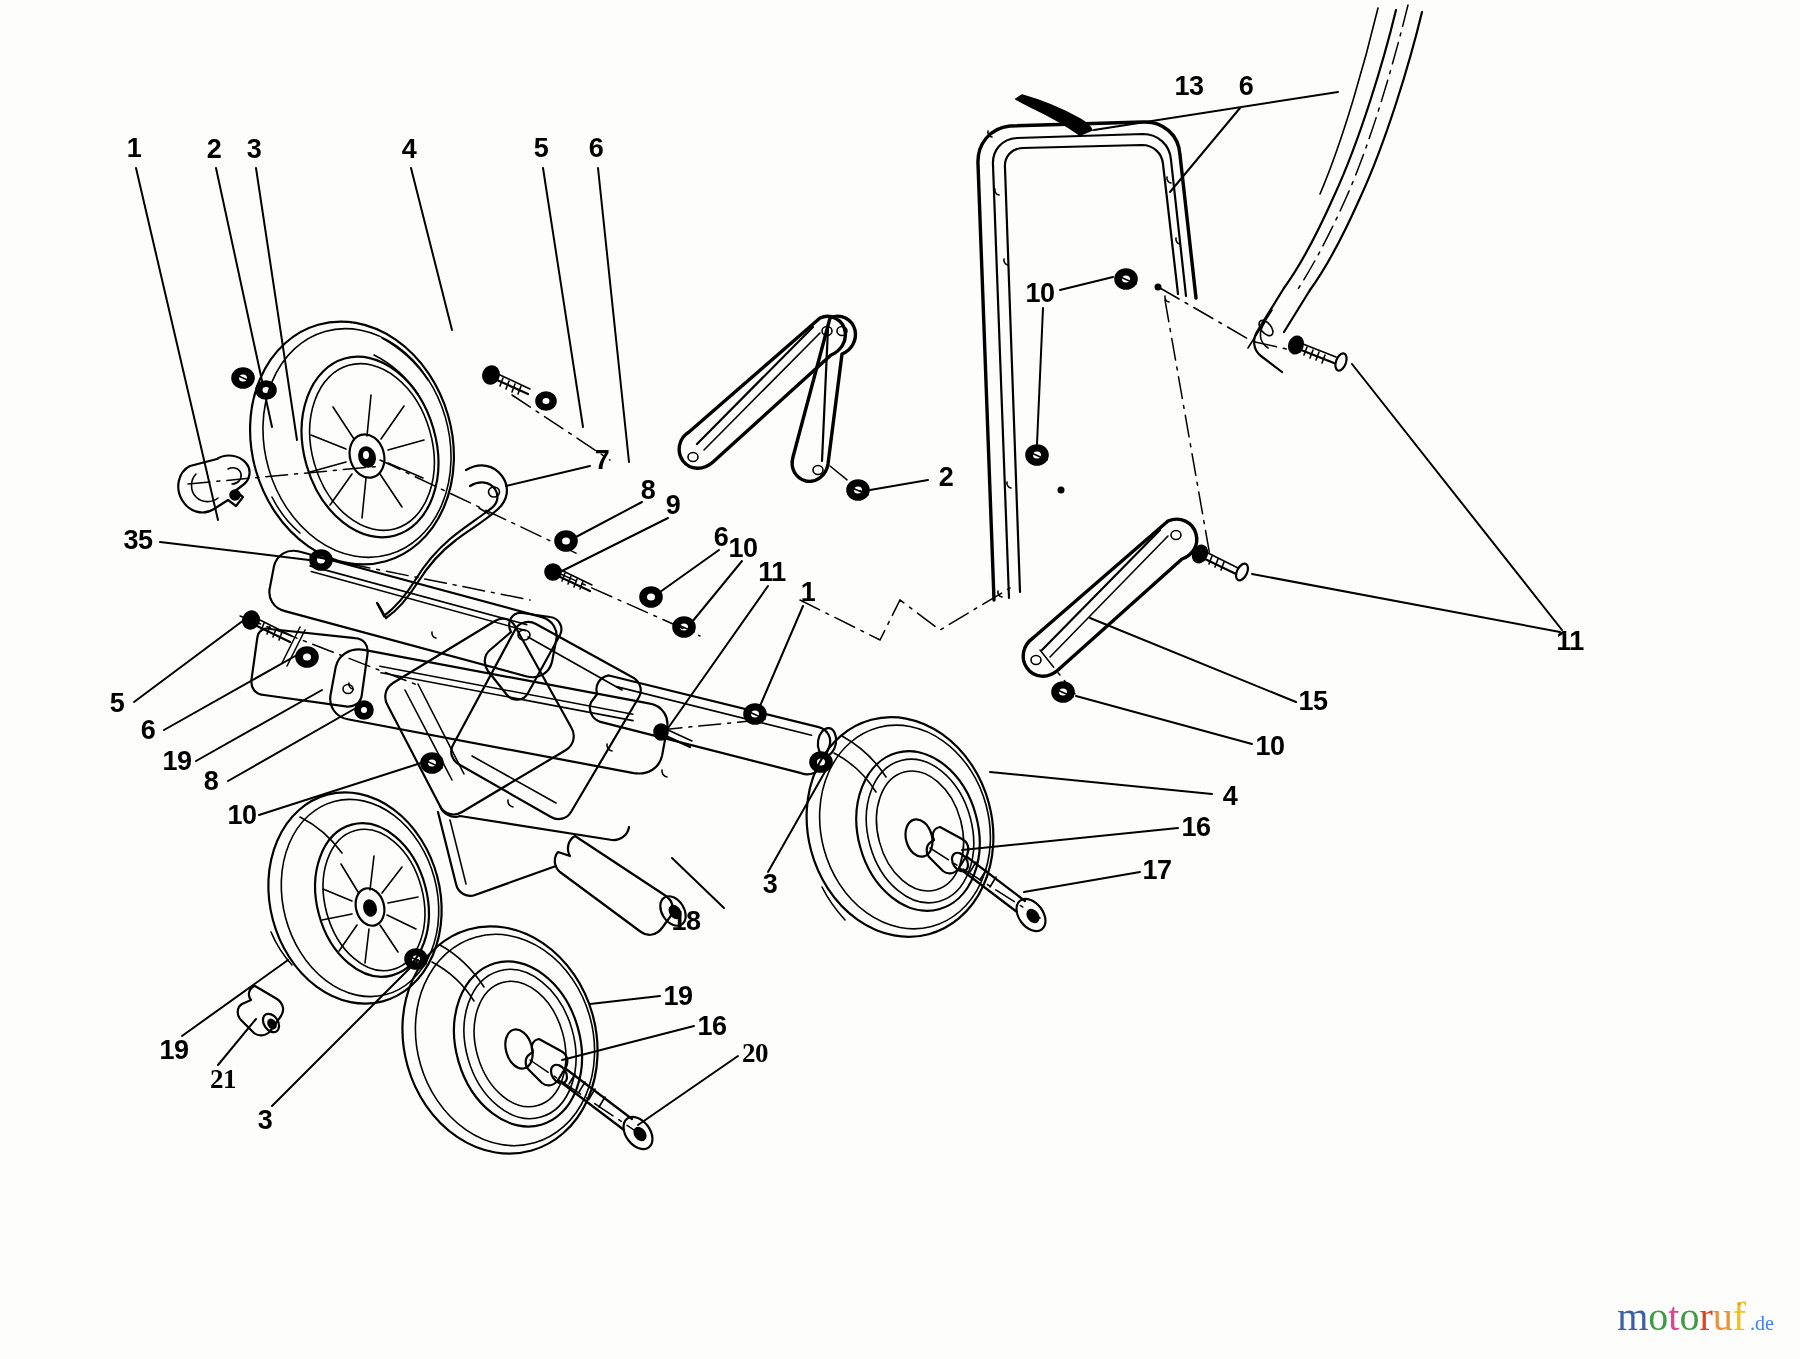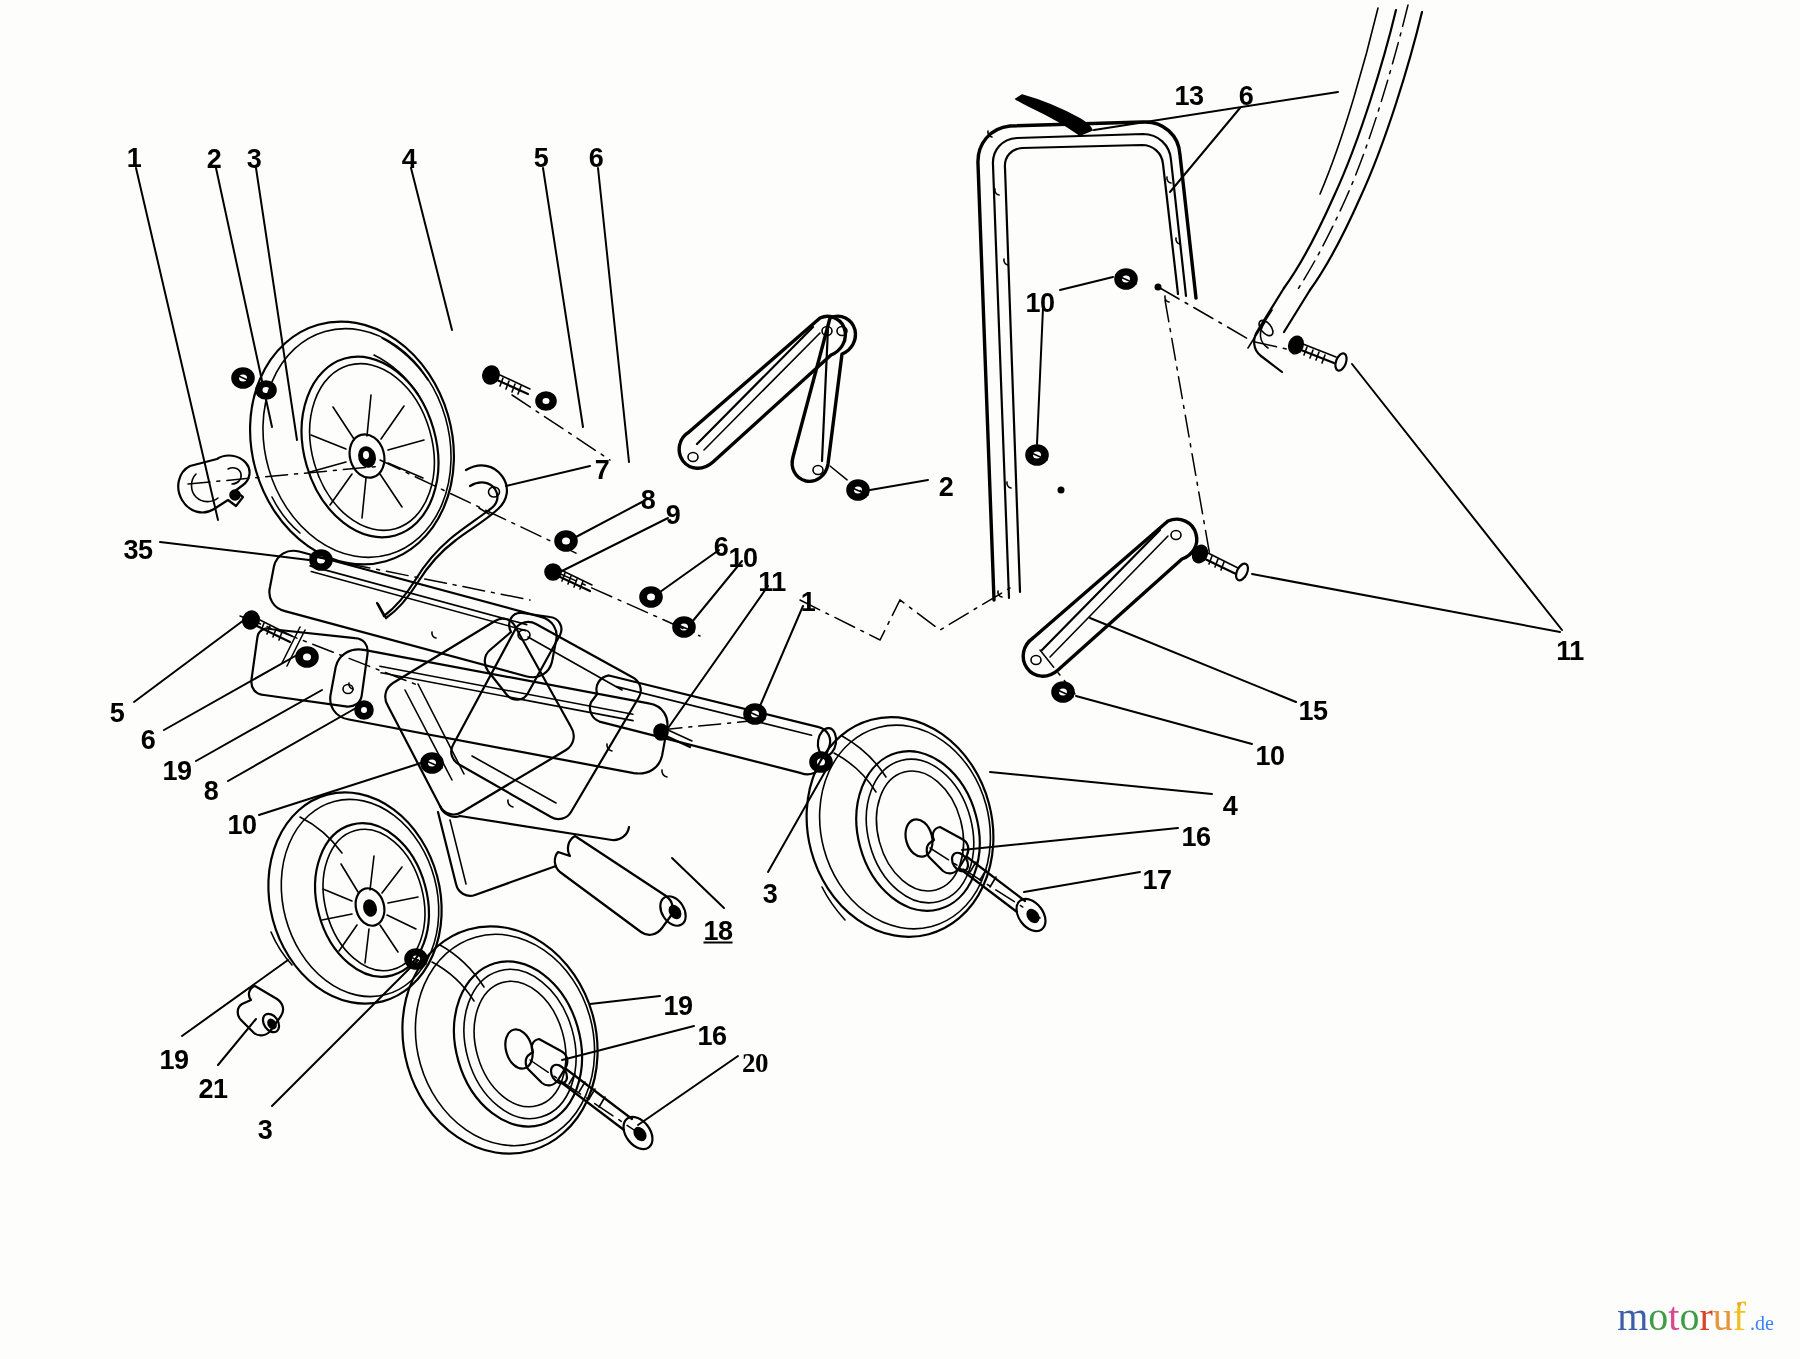--- a/index.html
+++ b/index.html
@@ -37,21 +37,20 @@
     position: absolute;
     font-family: "Liberation Sans", sans-serif;
     font-weight: bold;
     font-size: 27px;
     line-height: 1;
     color: #000000;
     letter-spacing: -0.5px;
     transform: translate(-50%, -50%);
     white-space: nowrap;
     pointer-events: auto;
-    margin-top: 10px;
   }
   
   #watermark {
     position: absolute;
     right: 26px;
     bottom: 22px;
     font-family: "Liberation Serif", serif;
     font-size: 40px;
     line-height: 1;
     letter-spacing: 0px;
@@ -646,24 +645,24 @@
     <div class="callout" style="left:1313px; top:701px;">15</div>
     <div class="callout" style="left:148px; top:730px;">6</div>
     <div class="callout" style="left:1270px; top:746px;">10</div>
     <div class="callout" style="left:177px; top:761px;">19</div>
     <div class="callout" style="left:211px; top:781px;">8</div>
     <div class="callout" style="left:1230px; top:796px;">4</div>
     <div class="callout" style="left:242px; top:815px;">10</div>
     <div class="callout" style="left:1196px; top:827px;">16</div>
     <div class="callout" style="left:1157px; top:870px;">17</div>
     <div class="callout" style="left:770px; top:884px;">3</div>
-    <div class="callout" style="left:718px; top:921px;text-decoration:underline;">18</div>
+    <div class="callout" style="left:686px; top:921px;">18</div>
     <div class="callout" style="left:174px; top:1050px;">19</div>
     <div class="callout" style="left:678px; top:996px;">19</div>
-    <div class="callout" style="left:213px; top:1079px;">21</div>
+    <div class="callout" style="left:223px; top:1079px;font-family:Liberation Serif, serif;">21</div>
     <div class="callout" style="left:712px; top:1026px;">16</div>
     <div class="callout" style="left:755px; top:1053px;font-family:Liberation Serif, serif;">20</div>
     <div class="callout" style="left:265px; top:1120px;">3</div>
   </div>
 
   <div id="watermark">
     <span class="wm-letter" style="color:#3b5fa8">m</span><span class="wm-letter" style="color:#3f9b46">o</span><span class="wm-letter" style="color:#d8488f">t</span><span class="wm-letter" style="color:#3f9b46">o</span><span class="wm-letter" style="color:#d6452a">r</span><span class="wm-letter" style="color:#e8943a">u</span><span class="wm-letter" style="color:#f0c020">f</span><span class="wm-dot"></span><span class="wm-tld">.de</span>
   </div>
 
 </div>

